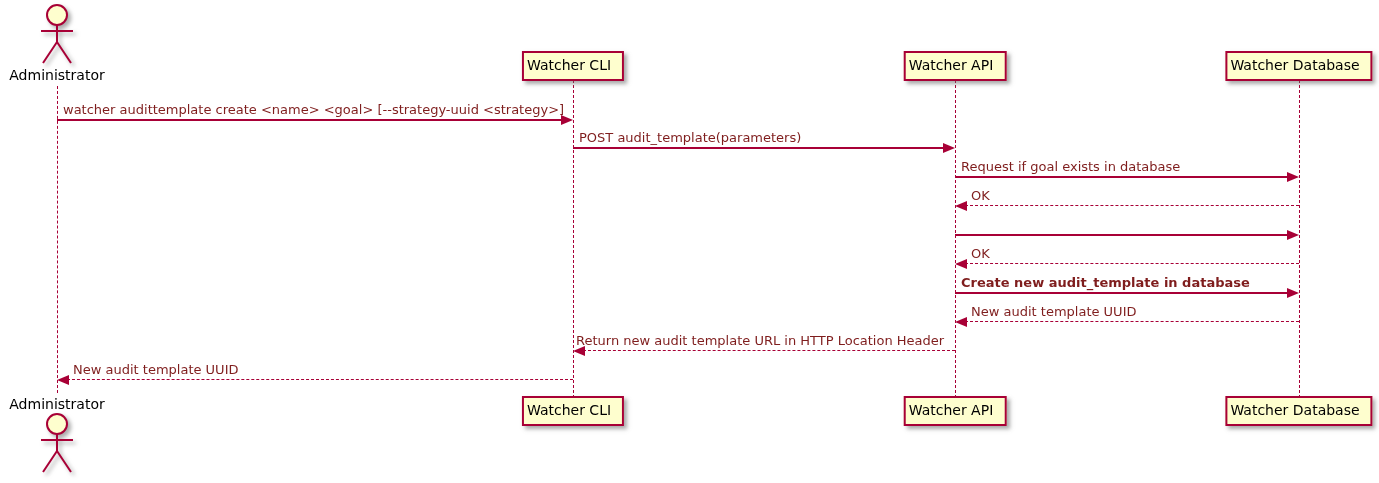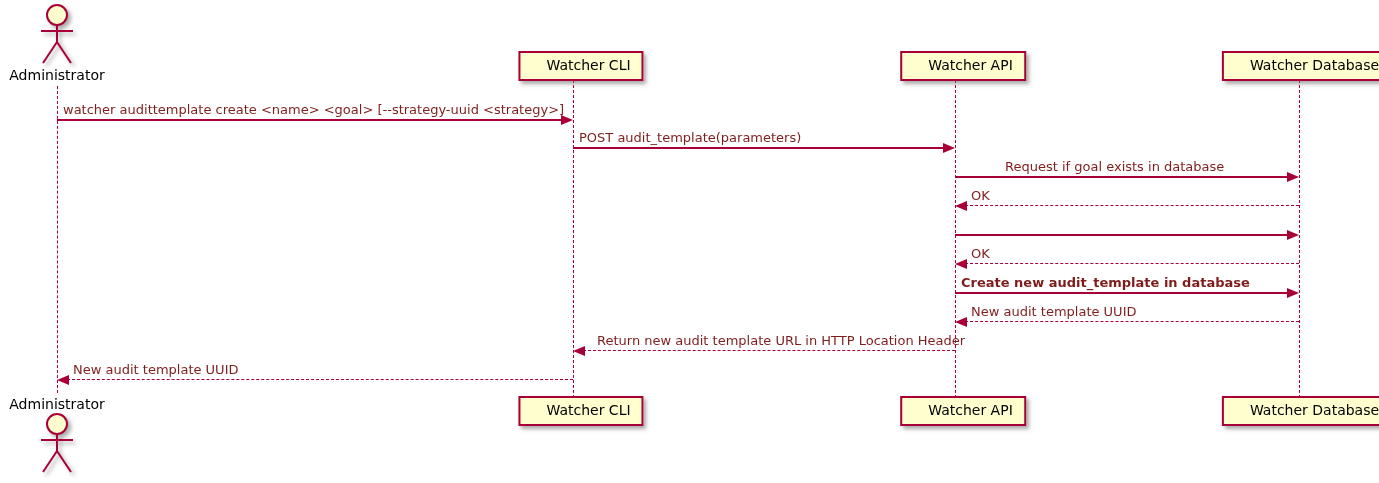--- a/index.html
+++ b/index.html
@@ -12,27 +12,26 @@
   }
   .lifeline {
     position:absolute; width:0;
     border-left:1px dashed #A80036;
   }
   .pbox {
     position:absolute;
     transform:translateX(-50%);
     background:#FEFECE;
     border:2px solid #A80036;
-    padding:4px 11px 5px 26px;
+    padding:4px 11px 5px 3px;
     font-size:14px; color:#000;
     white-space:nowrap;
     box-shadow:3px 3px 4px rgba(100,100,100,0.55);
     box-sizing:border-box;
     line-height:17px;
-    margin-left:8px;
   }
   .actor-label {
     position:absolute;
     transform:translateX(-50%);
     font-size:14px; color:#000;
     white-space:nowrap;
     line-height:16px;
   }
   .actor-figure {
     position:absolute;
@@ -64,38 +63,38 @@
     <div class="lifeline" style="left: 955px; top: 80px; height: 318px;"></div>
     <div class="lifeline" style="left: 1299px; top: 80px; height: 318px;"></div>
     <div class="msg-line solid" style="left: 57px; width: 506px; top: 119px;"></div>
     <div class="arrow right" style="left: 561px; top: 115px;"></div>
     <div class="msg-label" style="left: 63px; top: 102px;">watcher audittemplate create &lt;name&gt; &lt;goal&gt; [--strategy-uuid &lt;strategy&gt;]</div>
     <div class="msg-line solid" style="left: 573px; width: 372px; top: 147px;"></div>
     <div class="arrow right" style="left: 943px; top: 143px;"></div>
     <div class="msg-label" style="left: 579px; top: 130px;">POST audit_template(parameters)</div>
     <div class="msg-line solid" style="left: 955px; width: 334px; top: 176px;"></div>
     <div class="arrow right" style="left: 1287px; top: 172px;"></div>
-    <div class="msg-label" style="left: 961px; top: 159px; margin-left: 44px;">Request if goal exists in database</div>
+    <div class="msg-label" style="left: 961px; top: 159px;">Request if goal exists in database</div>
     <div class="msg-line dashed" style="left: 965px; width: 334px; top: 205px;"></div>
     <div class="arrow left" style="left: 955px; top: 201px;"></div>
     <div class="msg-label" style="left: 971px; top: 188px;">OK</div>
     <div class="msg-line solid" style="left: 955px; width: 334px; top: 234px;"></div>
     <div class="arrow right" style="left: 1287px; top: 230px;"></div>
     <div class="msg-line dashed" style="left: 965px; width: 334px; top: 263px;"></div>
     <div class="arrow left" style="left: 955px; top: 259px;"></div>
     <div class="msg-label" style="left: 971px; top: 246px;">OK</div>
     <div class="msg-line solid" style="left: 955px; width: 334px; top: 292px;"></div>
     <div class="arrow right" style="left: 1287px; top: 288px;"></div>
     <div class="msg-label" style="left: 961px; top: 275px; font-weight: bold;">Create new audit_template in database</div>
     <div class="msg-line dashed" style="left: 965px; width: 334px; top: 321px;"></div>
     <div class="arrow left" style="left: 955px; top: 317px;"></div>
     <div class="msg-label" style="left: 971px; top: 304px;">New audit template UUID</div>
     <div class="msg-line dashed" style="left: 583px; width: 372px; top: 350px;"></div>
     <div class="arrow left" style="left: 573px; top: 346px;"></div>
-    <div class="msg-label" style="left: 597px; top: 333px;">Return new audit template URL in HTTP Location Header</div>
+    <div class="msg-label" style="left: 576px; top: 333px;">Return new audit template URL in HTTP Location Header</div>
     <div class="msg-line dashed" style="left: 67px; width: 506px; top: 379px;"></div>
     <div class="arrow left" style="left: 57px; top: 375px;"></div>
     <div class="msg-label" style="left: 73px; top: 362px;">New audit template UUID</div>
     <div class="actor-figure" style="left: 34px; top: 3px;"><svg width="46" height="62" viewBox="0 0 46 62">
         <circle cx="23" cy="12" r="10" fill="#FEFECE" stroke="#A80036" stroke-width="2"></circle>
         <line x1="23" y1="22" x2="23" y2="39" stroke="#A80036" stroke-width="2" fill="none"></line>
         <line x1="7" y1="28" x2="39" y2="28" stroke="#A80036" stroke-width="2" fill="none"></line>
         <line x1="23" y1="39" x2="9" y2="60" stroke="#A80036" stroke-width="2" fill="none"></line>
         <line x1="23" y1="39" x2="37" y2="60" stroke="#A80036" stroke-width="2" fill="none"></line>
       </svg></div>

